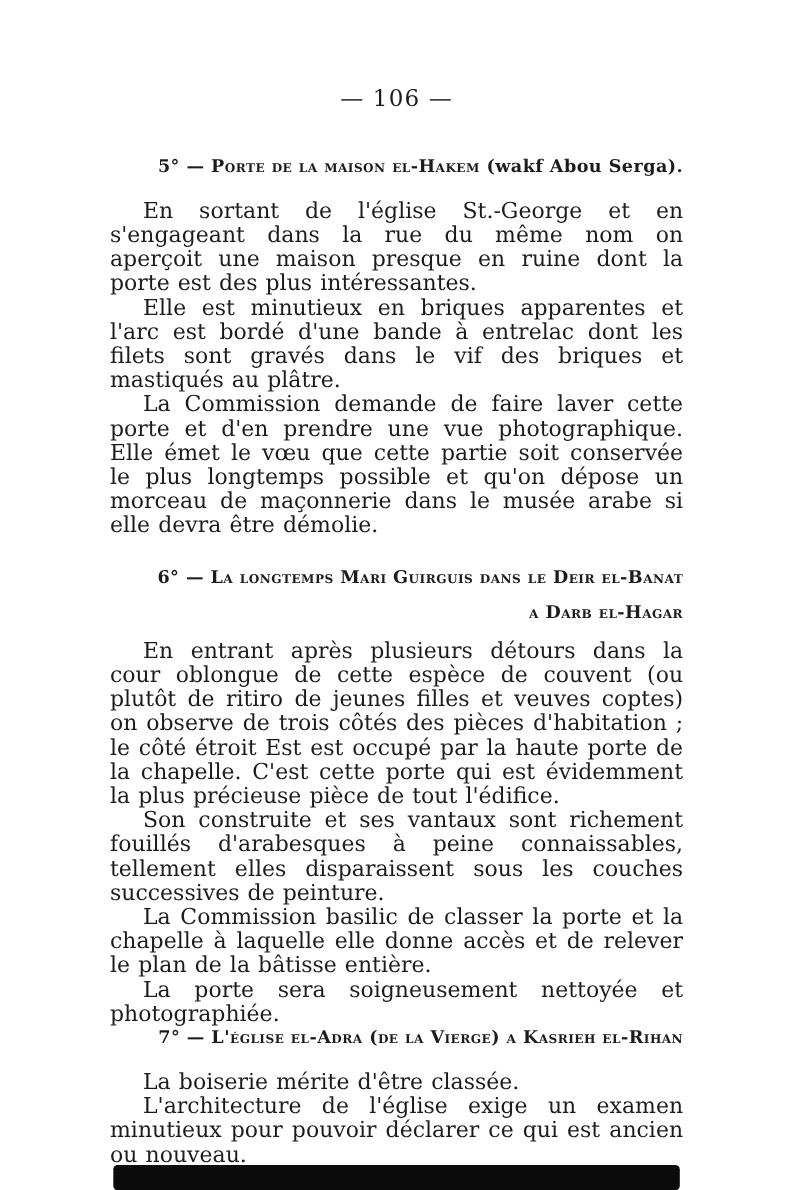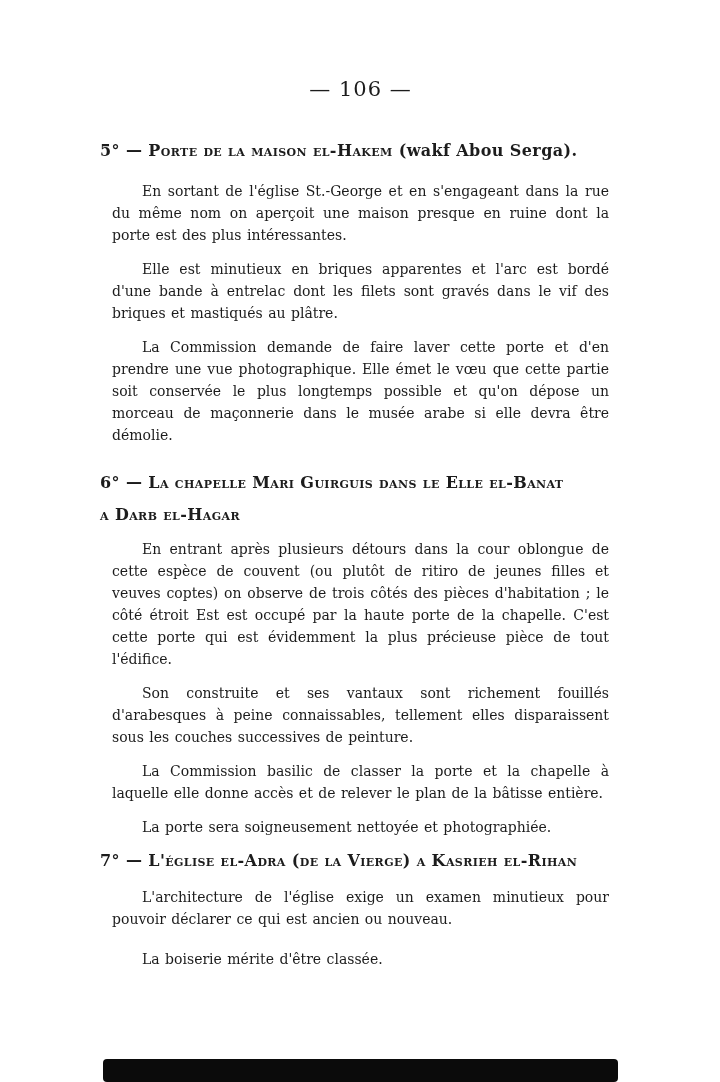--- a/index.html
+++ b/index.html
@@ -23,39 +23,39 @@
   }
   .pagenum {
     text-align: center;
     font-size: 21px;
     line-height: 22px;
     letter-spacing: 1px;
     margin: 0 0 40px 0;
   }
   .heading {
     margin: 0 0 18px 0;
-    text-align: left;
+    text-align: right;
     font-size: 16px;
     line-height: 22px;
     font-weight: bold;
     letter-spacing: 0.4px;
   }
   .heading .sc {
     font-variant: small-caps;
   }
   .heading .hline2 {
     margin-top: 10px;
     font-variant: small-caps;
   }
   .h6 { margin: 26px 0 12px 0; }
   .h7 { margin: 0 0 14px 0; }
   .h7 .hline2 { margin-top: 12px; }
   p.bodypara {
-    margin: 12px;
-    font-size: 14px;
+    margin: 0;
+    font-size: 20px;
     line-height: 22px;
     text-align: justify;
     text-indent: 30px;
     word-spacing: 1px;
   }
   p.gap-top { margin-top: 18px; }
   .scan-bar {
     position: absolute;
     left: 103px;
     top: 1059px;
@@ -80,36 +80,36 @@
     </h2>
     <p class="bodypara">En sortant de l'église St.-George et en s'engageant dans la rue du même nom on aperçoit une maison presque en ruine dont la porte est des plus intéressantes.</p>
     <p class="bodypara">Elle est minutieux en briques apparentes et l'arc est bordé d'une bande à entrelac dont les filets sont gravés dans le vif des briques et mastiqués au plâtre.</p>
     <p class="bodypara">La Commission demande de faire laver cette porte et d'en prendre une vue photographique. Elle émet le vœu que cette partie soit conservée le plus longtemps possible et qu'on dépose un morceau de maçonnerie dans le musée arabe si elle devra être démolie.</p>
   </section>
 
   <section>
     <h2 class="heading h6">
       <div>
         <span>6° —</span>
-        <span class="sc">La chapelle Mari Guirguis dans le Elle el-Banat</span>
+        <span class="sc">La longtemps Mari Guirguis dans le Deir el-Banat</span>
       </div>
       <div class="hline2">a Darb el-Hagar</div>
     </h2>
     <p class="bodypara">En entrant après plusieurs détours dans la cour oblongue de cette espèce de couvent (ou plutôt de ritiro de jeunes filles et veuves coptes) on observe de trois côtés des pièces d'habitation ; le côté étroit Est est occupé par la haute porte de la chapelle. C'est cette porte qui est évidemment la plus précieuse pièce de tout l'édifice.</p>
     <p class="bodypara">Son construite et ses vantaux sont richement fouillés d'arabesques à peine connaissables, tellement elles disparaissent sous les couches successives de peinture.</p>
     <p class="bodypara">La Commission basilic de classer la porte et la chapelle à laquelle elle donne accès et de relever le plan de la bâtisse entière.</p>
     <p class="bodypara">La porte sera soigneusement nettoyée et photographiée.</p>
   </section>
 
   <section>
     <h2 class="heading h7">
       <div>
         <span>7° —</span>
         <span class="sc">L'église el-Adra (de la Vierge) a Kasrieh el-Rihan</span>
       </div>
     </h2>
+    <p class="bodypara gap-top">La boiserie mérite d'être classée.</p>
     <p class="bodypara">L'architecture de l'église exige un examen minutieux pour pouvoir déclarer ce qui est ancien ou nouveau.</p>
-    <p class="bodypara gap-top">La boiserie mérite d'être classée.</p>
   </section>
 
 </div>
 
 <div class="scan-bar"></div>
 
 </body></html>

